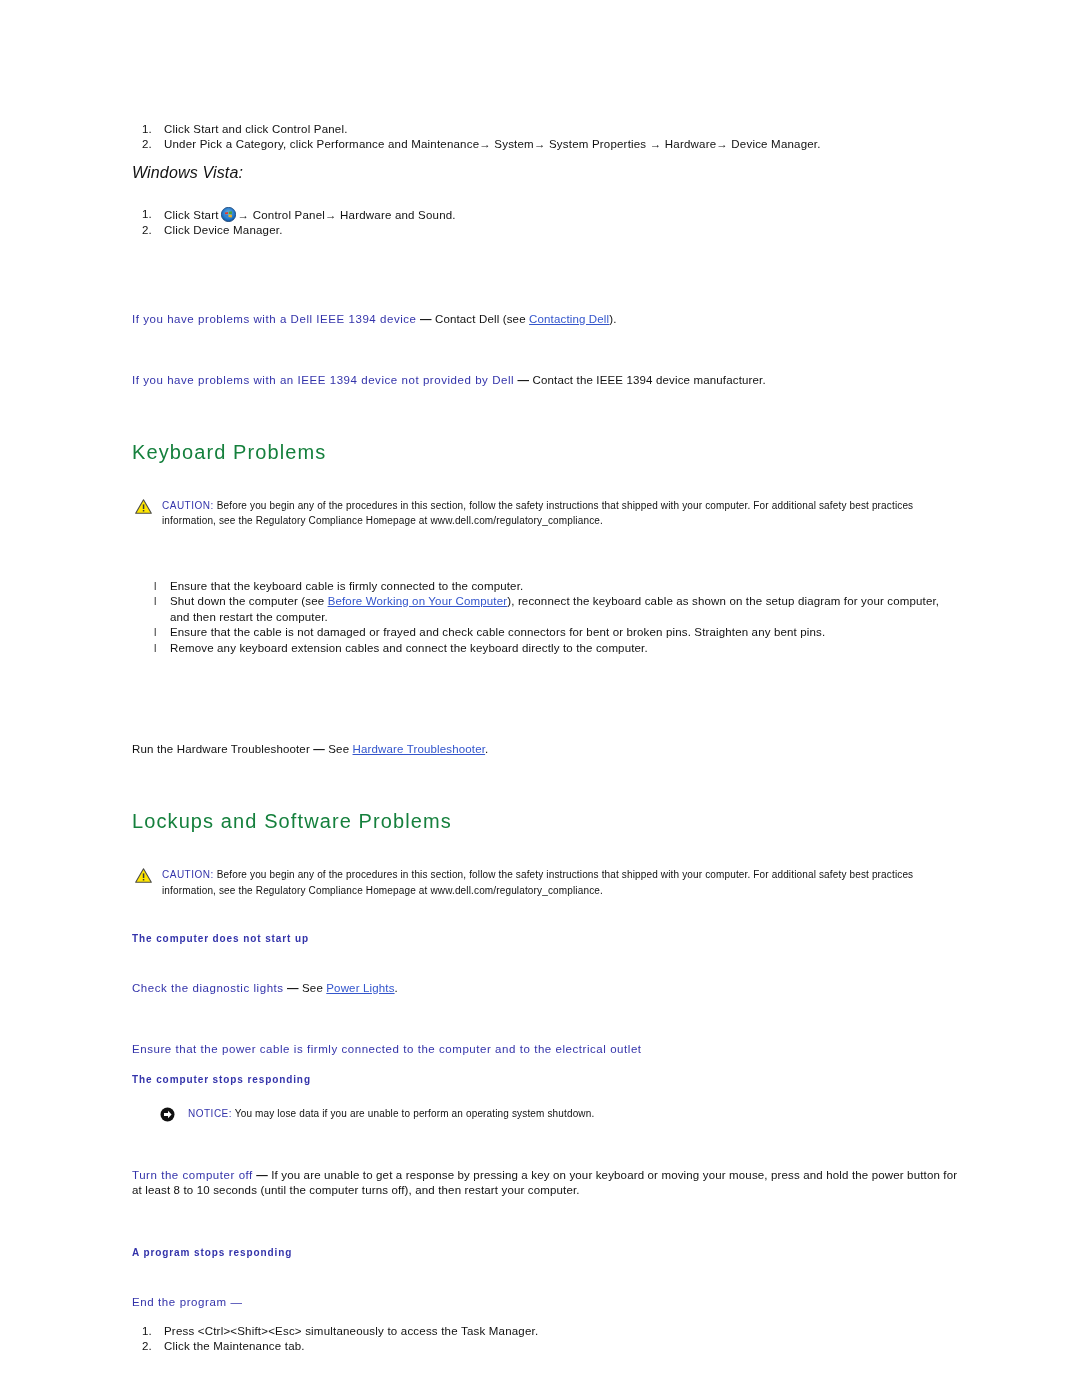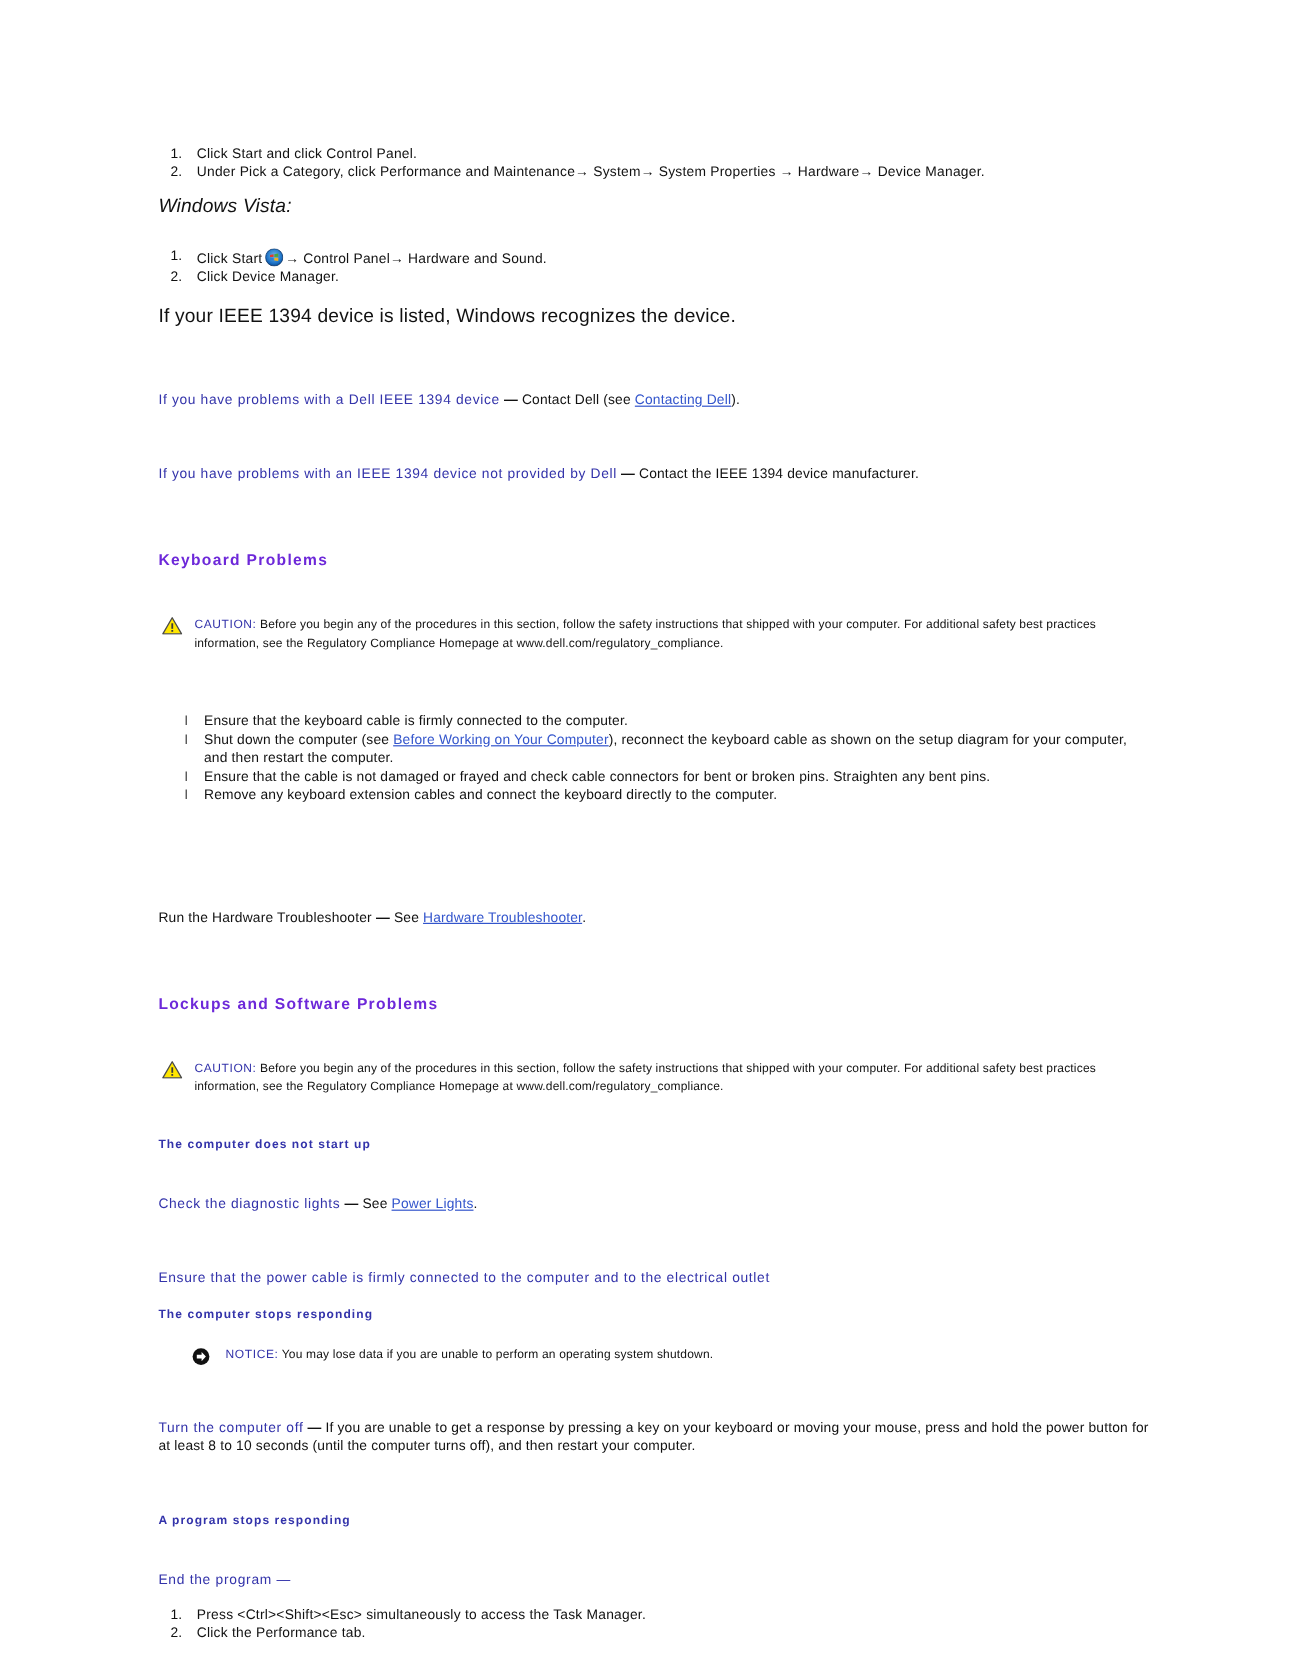--- a/index.html
+++ b/index.html
@@ -81,23 +81,23 @@
   .gap-14 { height: 14px; }
   .gap-18 { height: 18px; }
   .gap-26 { height: 26px; }
   .gap-30 { height: 30px; }
   .gap-34 { height: 34px; }
   .gap-40 { height: 40px; }
   .gap-46 { height: 46px; }
 
   
   h2.sect {
-    font-size: 13px;
-    font-weight: bold;
-    color: #6d28d9;
+    font-size: 20px;
+    font-weight: normal;
+    color: #15803d;
     letter-spacing: 1.1px;
     margin: 0;
     line-height: 20px;
   }
   h3.sub {
     font-size: 10px;
     font-weight: bold;
     color: #3333aa;
     letter-spacing: .9px;
     margin: 0;
@@ -188,21 +188,20 @@
               </svg></span><span>→ Control Panel→ Hardware and Sound.</span></span>
     </li>
     <li>
       <span class="num">2.</span>
       <span>Click Device Manager.</span>
     </li>
   </ol>
 
   <div class="gap-18"></div>
 
-  <div class="t black">If your IEEE 1394 device is listed, Windows recognizes the device.</div>
 
   <div class="gap-46"></div>
   <div class="gap-10"></div>
 
   <div class="runin">
     <span class="lead">If you have problems with a Dell IEEE 1394 device</span>
     <span class="dash">—</span>
     <span class="black">Contact Dell (see </span><a href="#" class="linkblue">Contacting Dell</a><span class="black">).</span>
   </div>
 
@@ -350,19 +349,19 @@
 
   <div class="gap-14"></div>
 
   <ol class="proc">
     <li>
       <span class="num">1.</span>
       <span>Press &lt;Ctrl&gt;&lt;Shift&gt;&lt;Esc&gt; simultaneously to access the Task Manager.</span>
     </li>
     <li>
       <span class="num">2.</span>
-      <span>Click the Performance tab.</span>
+      <span>Click the Maintenance tab.</span>
     </li>
 
   </ol>
 
 </div>
 </div>
 
 </body></html>

